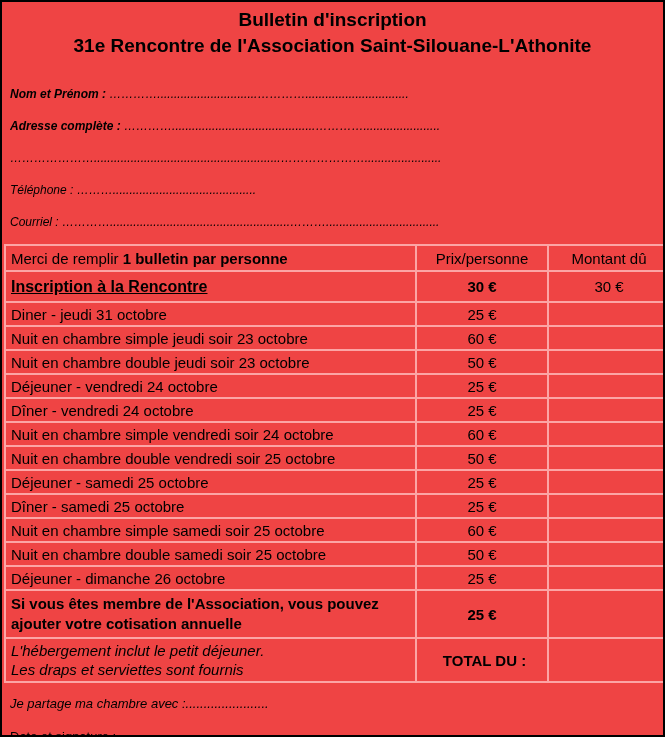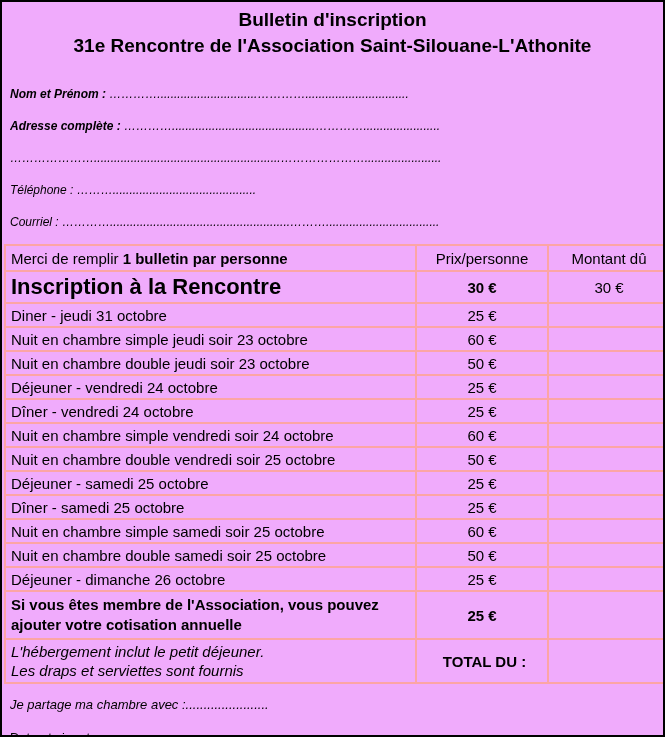--- a/index.html
+++ b/index.html
@@ -6,21 +6,21 @@
   body {
     width: 665px; height: 737px;
     font-family: "Liberation Sans", sans-serif;
     color: #000;
   }
   .page {
     box-sizing: border-box;
     width: 665px; height: 737px;
     border: 2px solid #000;
     overflow: hidden;
-    background: #f0abfc;
+    background: #ef4444;
   }
   .title-block {
     text-align: center;
     font-weight: bold;
     font-size: 19px;
     line-height: 26px;
     padding-top: 5px;
   }
   .fields { margin: 25px 6px 0 8px; }
   .fields p {
@@ -45,21 +45,21 @@
     font-size: 15px;
     padding: 2px 5px;
     vertical-align: middle;
     overflow: hidden;
   }
   .col1 { width: 399px; text-align: left; }
   .col2 { width: 120px; text-align: center; }
   .col3 { width: 110px; text-align: center; }
   tr.hdr td { height: 20px; }
   tr.insc td { height: 25px; font-weight: bold; }
-  tr.insc td.col1 { font-size: 22px; }
+  tr.insc td.col1 { font-size: 16px; text-decoration: underline; }
   tr.insc td.col3 { font-weight: normal; }
   tr.std td { height: 18px; }
   tr.member td { height: 42px; font-weight: bold; }
   tr.member td.col1 { white-space: pre-line; line-height: 20px; }
   tr.member td.col3 { font-weight: normal; }
   tr.totalrow td { height: 36px; }
   tr.totalrow td.col1 { font-style: italic; white-space: pre-line; line-height: 19px; }
   tr.totalrow td.col2 { font-weight: bold; padding-left: 10px; }
   .footer { margin: 11px 6px 0 8px; font-size: 13px; }
   .footer p { margin: 0; line-height: 20px; white-space: nowrap; overflow: hidden; }

